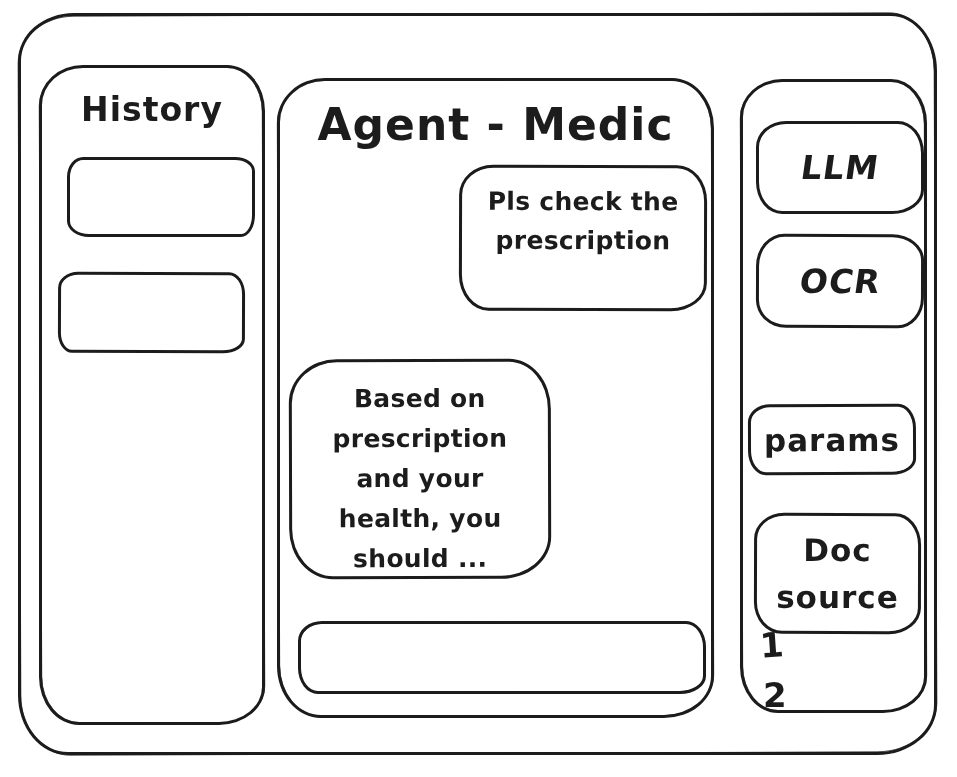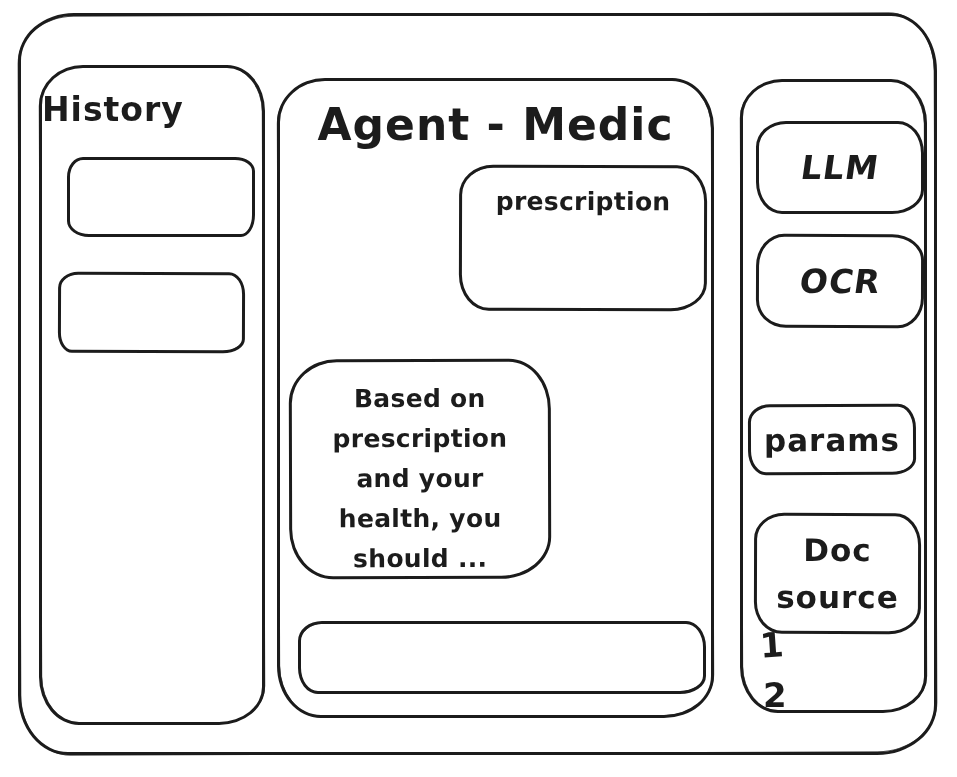--- a/index.html
+++ b/index.html
@@ -30,21 +30,21 @@
     left: 18px; top: 13px; width: 919px; height: 742px;
     border-radius: 56px 46px 60px 50px / 48px 58px 50px 60px;
   }
   
   .sidebar {
     left: 18px; top: 49px; width: 226px; height: 660px;
     border-radius: 44px 38px 46px 40px / 40px 46px 38px 48px;
   }
   .panel-title {
     position: absolute; top: 22px; left: 0; width: 100%;
-    font-size: 33px; font-weight: 700;
+    text-align: center; font-size: 33px; font-weight: 700;
     letter-spacing: 1px;
   }
   .hist-item-1 {
     left: 25px; top: 89px; width: 188px; height: 80px;
     border-radius: 16px 20px 14px 22px / 20px 14px 22px 16px;
     cursor: pointer;
   }
   .hist-item-2 {
     left: 16px; top: 204px; width: 187px; height: 81px;
     border-radius: 20px 16px 22px 14px / 16px 22px 14px 20px;
@@ -134,20 +134,21 @@
   <aside class="sk sidebar">
     <div class="panel-title">History</div>
     <div class="sk hist-item-1"></div>
     <div class="sk hist-item-2"></div>
   </aside>
 
   <main class="sk chat">
     <div class="chat-title">Agent - Medic</div>
 
     <div class="sk bubble bubble-user">
+      <div>Pls check the</div>
       <div>prescription</div>
     </div>
 
     <div class="sk bubble bubble-bot">
       <div>Based on</div>
       <div>prescription</div>
       <div>and your</div>
       <div>health, you</div>
       <div>should ...</div>
     </div>

